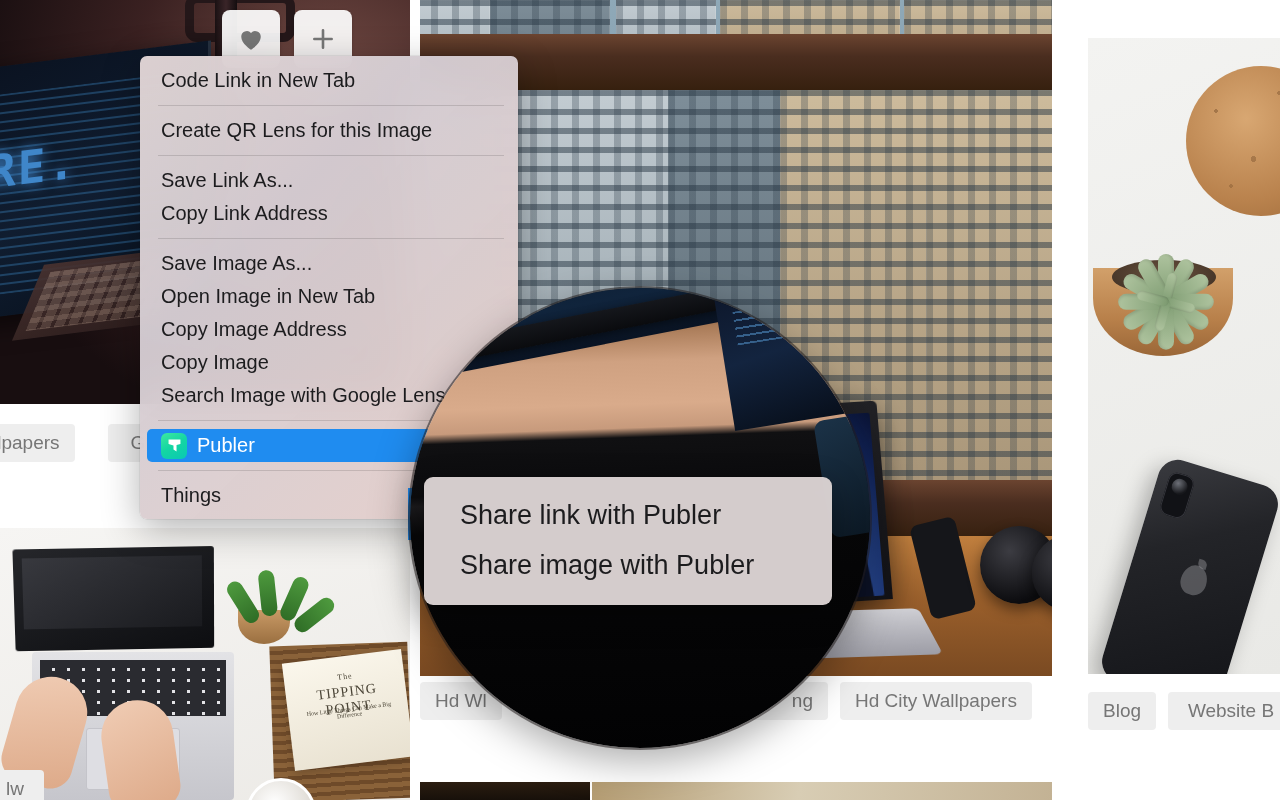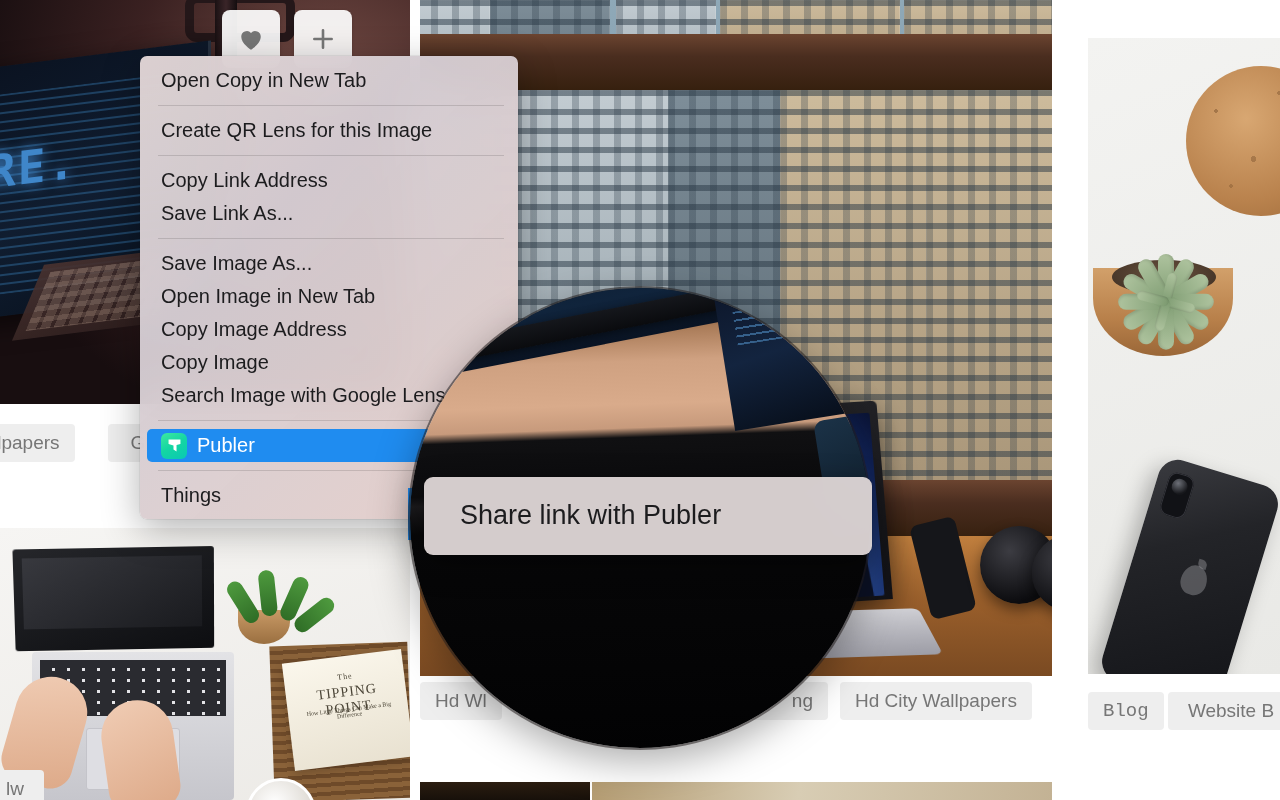--- a/index.html
+++ b/index.html
@@ -374,21 +374,21 @@
     width: 26px; height: 52px;
     border-radius: 0 13px 13px 0;
     background: #1f8cf0;
     z-index: 41;
   }
 
   
   #submenu {
     position: absolute;
     left: 424px; top: 477px;
-    width: 448px;
+    width: 408px;
     border-radius: 9px;
     padding: 13px 0 15px 0;
     box-sizing: border-box;
     background: rgba(221,212,212,.96);
     backdrop-filter: blur(20px);
     box-shadow: 0 10px 32px rgba(0,0,0,.33), 0 0 0 .5px rgba(0,0,0,.10);
     z-index: 60;
   }
   .submenu-item {
     height: 50px;
@@ -588,21 +588,21 @@
   <div class="strip" id="strip-a"></div>
   <div class="strip" id="strip-b"></div>
 
   <div class="chip" style="left:-22px; top:424px;">llpapers</div>
   <div class="chip" style="left:108px; top:424px; width:64px; padding:0 12px;">Gl</div>
 
   <div class="chip" style="left:420px; top:682px;">Hd Wl</div>
   <div class="chip" style="left:742px; top:682px; width:86px; justify-content:flex-end;">ng</div>
   <div class="chip" style="left:840px; top:682px;">Hd City Wallpapers</div>
 
-  <div class="chip" style="left:1088px; top:692px;font-family:Liberation Mono, monospace;">Blog</div>
+  <div class="chip" style="left:1088px; top:692px;">Blog</div>
   <div class="chip" style="left:1168px; top:692px; width:126px;">Website B</div>
 
   <div class="chip" style="left:-14px; top:770px; width:58px;">lw</div>
 
   <div class="imgbtn" style="left:222px; top:10px;">
     <span>
       <svg width="26" height="24" viewBox="0 0 24 22" aria-hidden="true">
         <path d="M12 21s-9-5.6-9-12a5.2 5.2 0 019-3.6A5.2 5.2 0 0121 9c0 6.4-9 12-9 12z" fill="#767676"></path>
       </svg>
     </span>
@@ -610,30 +610,30 @@
   <div class="imgbtn" style="left:294px; top:10px;">
     <span>
       <svg width="26" height="26" viewBox="0 0 24 24" aria-hidden="true">
         <path d="M12 4v16M4 12h16" stroke="#767676" stroke-width="2.4" stroke-linecap="round"></path>
       </svg>
     </span>
   </div>
 
   <div id="context-menu">
 
-    <div class="menu-item">Open Copy in New Tab</div>
+    <div class="menu-item">Code Link in New Tab</div>
 
     <div class="menu-sep"></div>
 
     <div class="menu-item">Create QR Lens for this Image</div>
 
     <div class="menu-sep"></div>
 
+    <div class="menu-item">Save Link As...</div>
     <div class="menu-item">Copy Link Address</div>
-    <div class="menu-item">Save Link As...</div>
 
     <div class="menu-sep"></div>
 
     <div class="menu-item">Save Image As...</div>
     <div class="menu-item">Open Image in New Tab</div>
     <div class="menu-item">Copy Image Address</div>
     <div class="menu-item">Copy Image</div>
     <div class="menu-item">Search Image with Google Lens</div>
 
     <div class="menu-sep"></div>
@@ -657,15 +657,16 @@
   <div id="magnifier">
     <div class="mag-desk"></div>
     <div class="mag-laptop-lid"></div>
     <div class="mag-lid-edge"></div>
     <div class="mag-rightscreen"></div>
     <div class="mag-phone"></div>
   </div>
 
   <div id="submenu">
     <div class="submenu-item">Share link with Publer</div>
+    <div class="submenu-item">Share image with Publer</div>
   </div>
 
 </div>
 
 </body></html>

